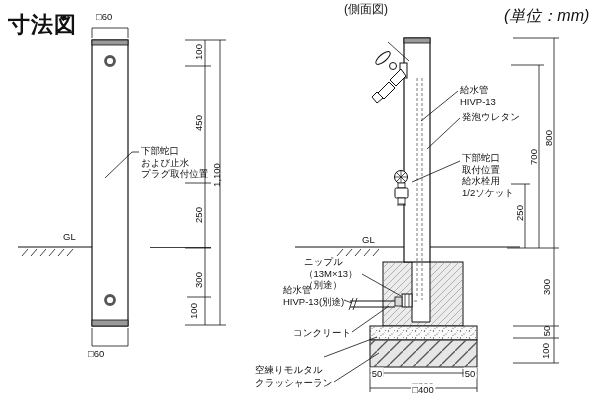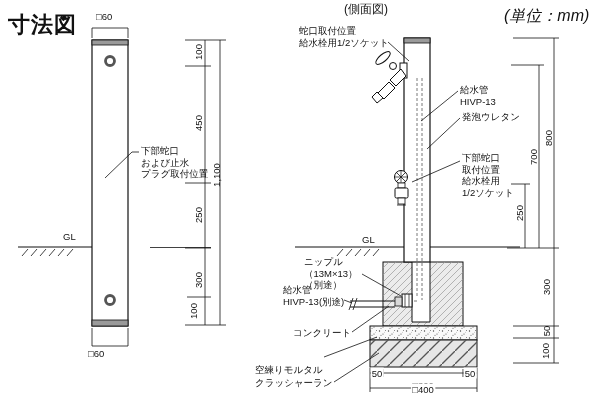--- a/index.html
+++ b/index.html
@@ -197,22 +197,20 @@
 <div class="lbl" style="left:141px;top:145px;">下部蛇口
 および止水
 プラグ取付位置</div>
 <div class="dimv" style="left:198px;top:52px;">100</div>
 <div class="dimv" style="left:198px;top:123px;">450</div>
 <div class="dimv" style="left:198px;top:215px;">250</div>
 <div class="dimv" style="left:198px;top:280px;">300</div>
 <div class="dimv" style="left:193px;top:311px;">100</div>
 <div class="dimv" style="left:216px;top:175px;">1,100</div>
 
-<div class="lbl" style="left:299px;top:25px;">蛇口取付位置
-給水栓用1/2ソケット</div>
 <div class="lbl" style="left:460px;top:84px;">給水管
 HIVP-13</div>
 <div class="lbl" style="left:462px;top:111px;">発泡ウレタン</div>
 <div class="lbl" style="left:462px;top:152px;">下部蛇口
 取付位置
 給水栓用
 1/2ソケット</div>
 <div class="lbl" style="left:304px;top:256px;">ニップル
 （13M×13）
 （別途）</div>

